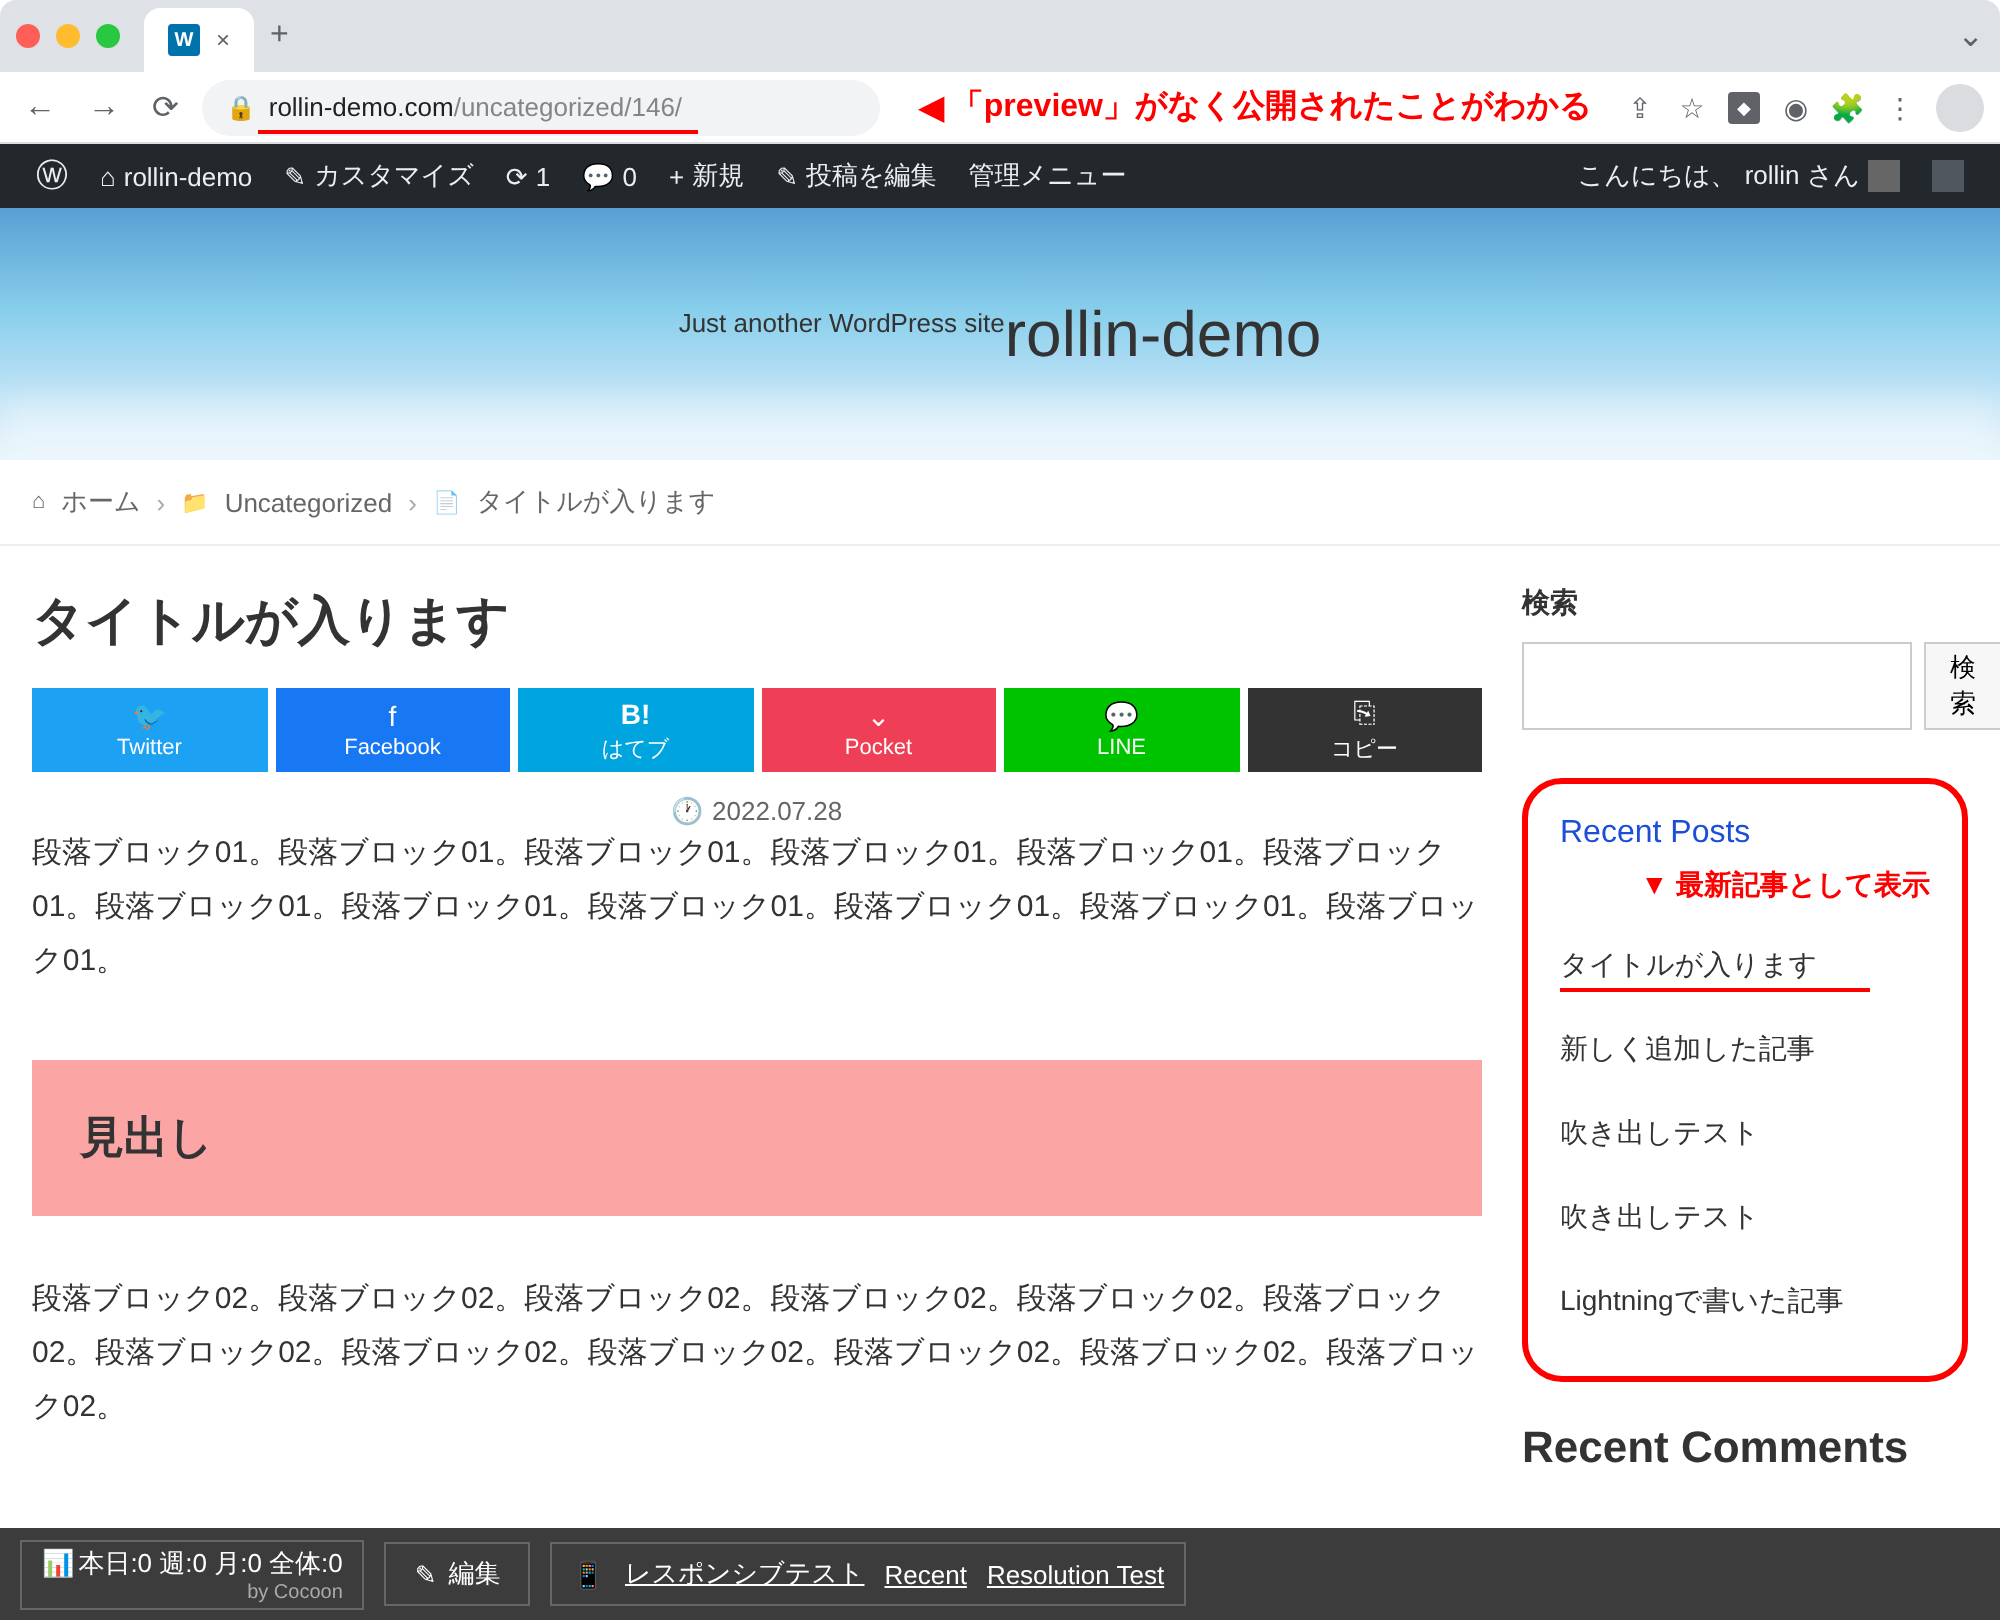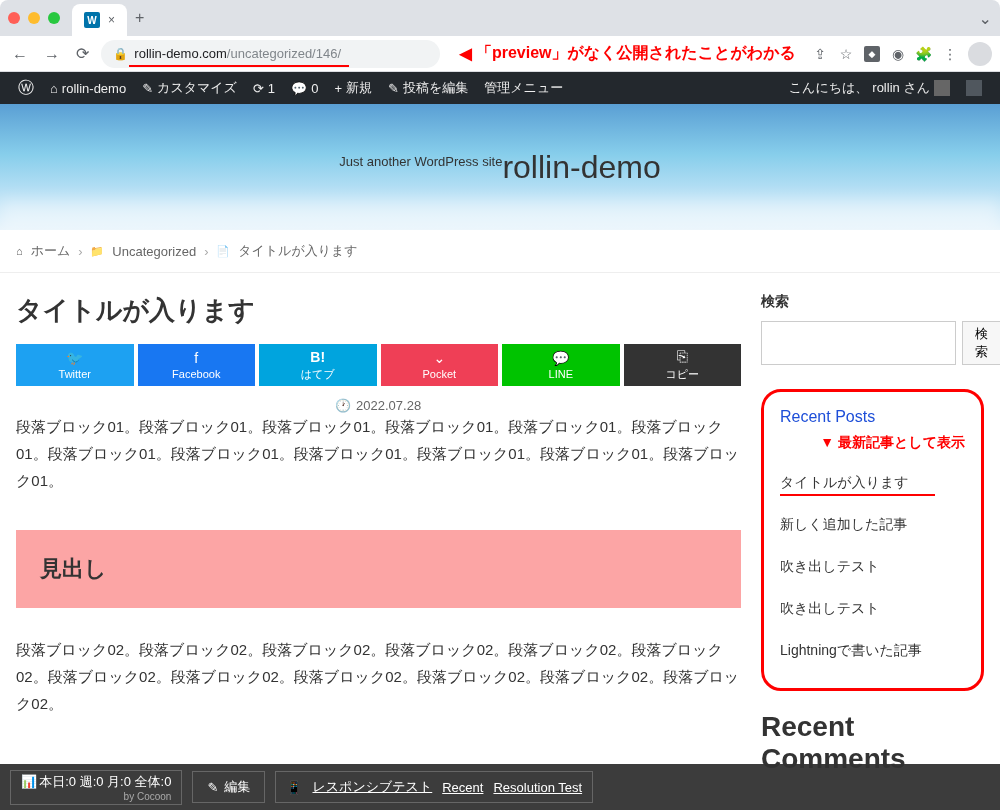--- a/index.html
+++ b/index.html
@@ -87,21 +87,21 @@
 .recent-box { border: 3px solid #ff0000; border-radius: 20px; padding: 16px; position: relative; }
 .recent-title { font-size: 16px; font-weight: normal; color: #1d4ed8; margin-bottom: 8px; }
 .recent-note { color: #ff0000; font-weight: bold; font-size: 14px; text-align: right; margin-bottom: 10px; }
 .recent-list { list-style: none; }
 .recent-list li { padding: 12px 0; font-size: 14px; }
 .recent-list li a { color: #333; text-decoration: none; cursor: pointer; }
 .recent-list li.highlighted a { color: #333; }
 .recent-list li.highlighted { position: relative; }
 .recent-list li.highlighted::after { content: ""; position: absolute; bottom: 8px; left: 0; width: 155px; height: 2px; background: #ff0000; }
 
-.recent-comments-title { font-size: 28px; font-weight: bold; color: #333; margin-top: 20px; }
+.recent-comments-title { font-size: 22px; font-weight: bold; color: #333; margin-top: 20px; }
 
 
 .bottom-bar { position: absolute; bottom: 0; left: 0; right: 0; background: rgba(50,50,50,0.95); color: #fff; height: 46px; display: flex; align-items: center; padding: 0 10px; gap: 10px; font-size: 13px; }
 .stats-box { border: 1px solid #666; padding: 2px 10px; display: flex; flex-direction: column; align-items: flex-end; }
 .stats-main { display: flex; align-items: center; gap: 2px; }
 .stats-sub { font-size: 10px; color: #aaa; }
 .edit-btn { border: 1px solid #666; padding: 6px 14px; cursor: pointer; display: flex; align-items: center; gap: 6px; }
 .resp-box { border: 1px solid #666; padding: 6px 10px; display: flex; align-items: center; gap: 10px; }
 .resp-box a { color: #fff; text-decoration: underline; cursor: pointer; }
 </style>

